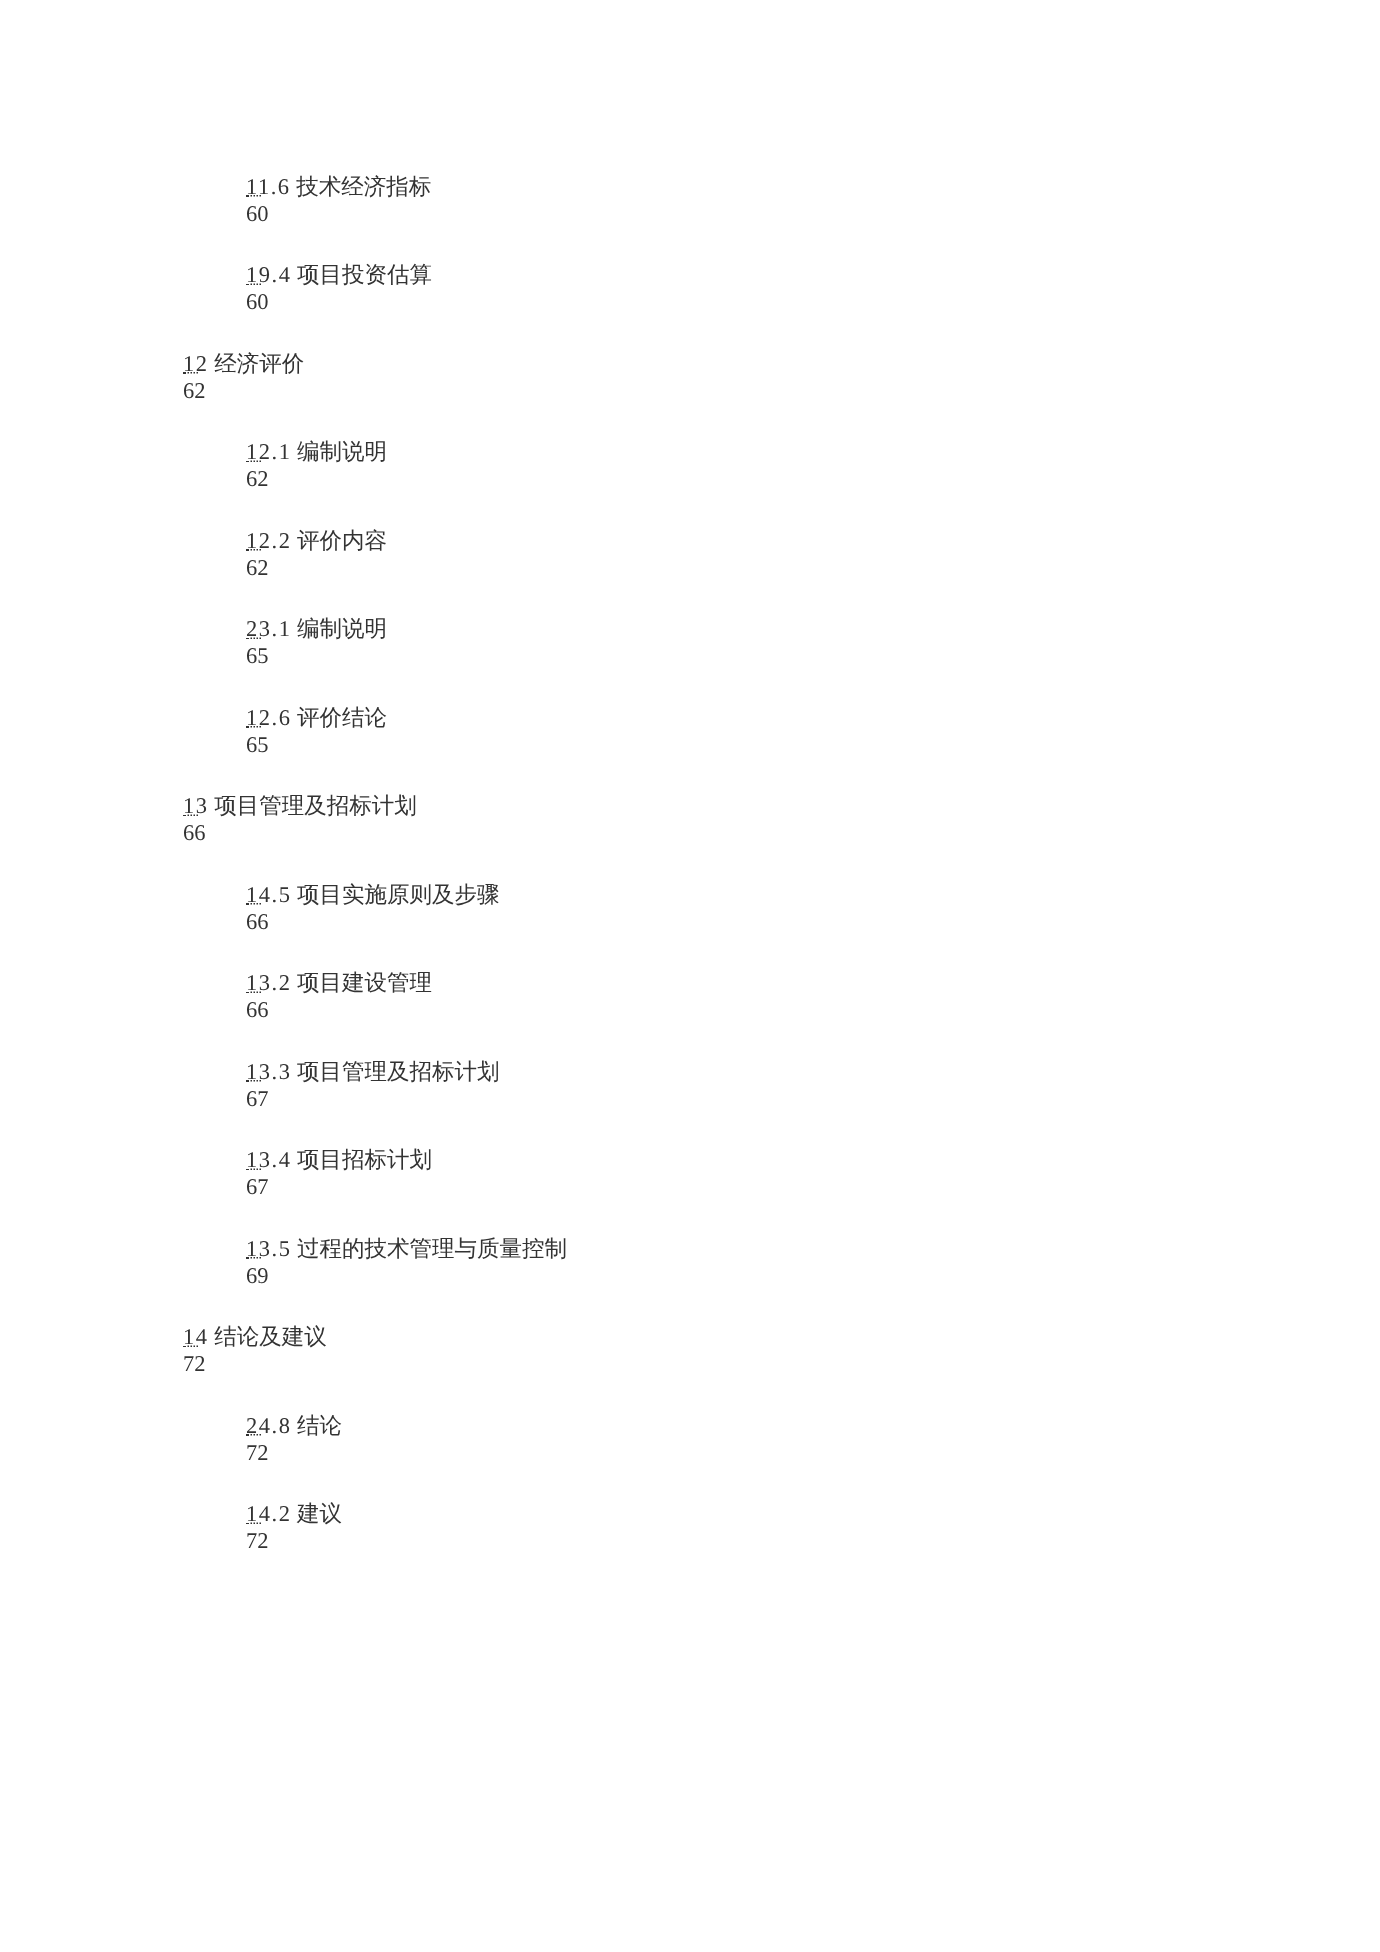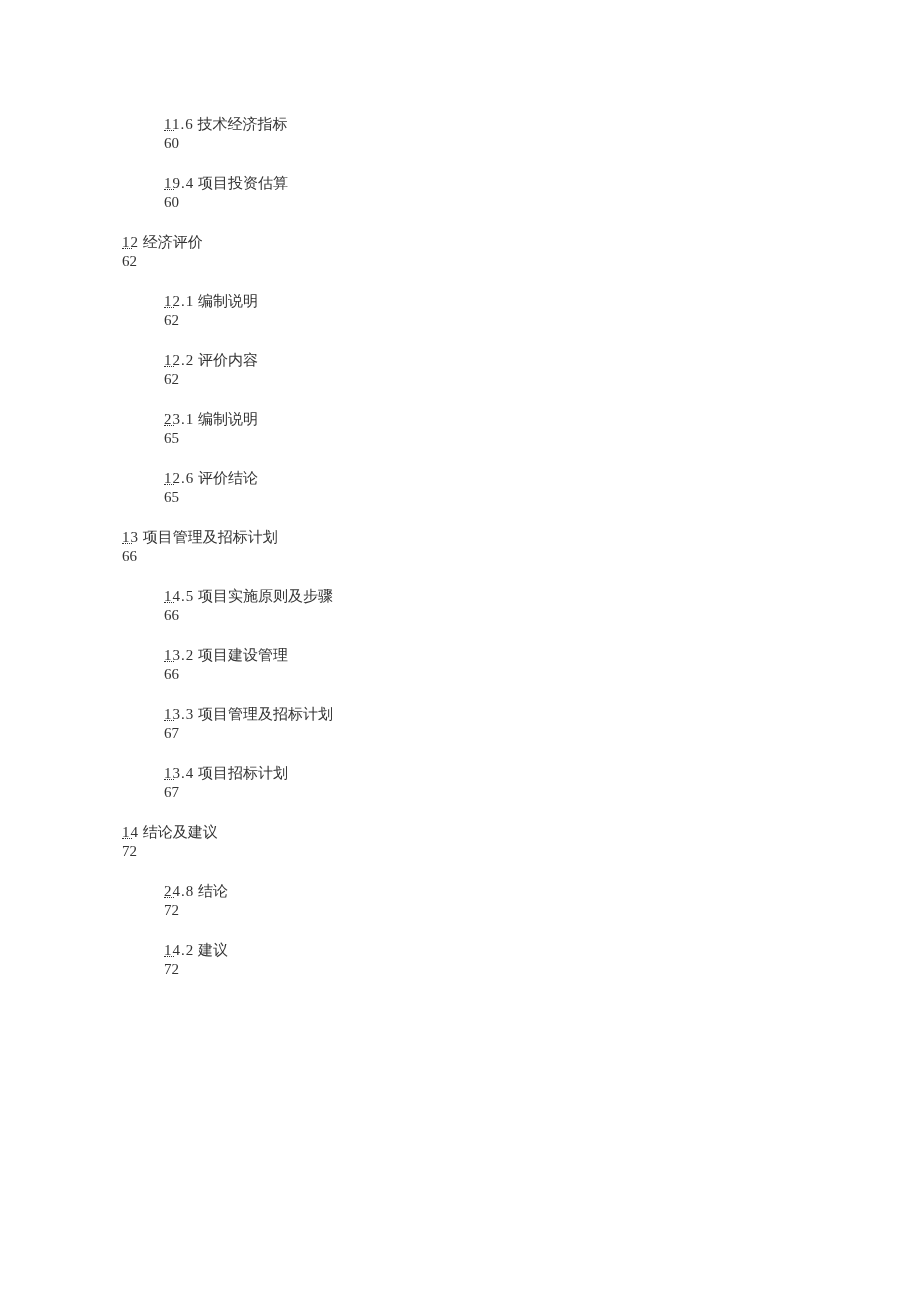--- a/index.html
+++ b/index.html
@@ -104,20 +104,25 @@
     <div class="toc-entry level-2">
       <span class="toc-label"><span class="toc-num">13.3</span>  <span>项目管理及招标计划</span> </span>
       <span class="toc-dots"></span>
       <span class="toc-page">67</span>
     </div>
     <div class="toc-entry level-2">
       <span class="toc-label"><span class="toc-num">13.4</span>  <span>项目招标计划</span> </span>
       <span class="toc-dots"></span>
       <span class="toc-page">67</span>
     </div>
+    <div class="toc-entry level-2">
+      <span class="toc-label"><span class="toc-num">13.5</span>  <span>过程的技术管理与质量控制</span> </span>
+      <span class="toc-dots"></span>
+      <span class="toc-page">69</span>
+    </div>
     <div class="toc-entry level-1">
       <span class="toc-label"><span class="toc-num">14</span> <span>结论及建议</span> </span>
       <span class="toc-dots"></span>
       <span class="toc-page">72</span>
     </div>
     <div class="toc-entry level-2">
       <span class="toc-label"><span class="toc-num">24.8</span>  <span>结论</span> </span>
       <span class="toc-dots"></span>
       <span class="toc-page">72</span>
     </div>

